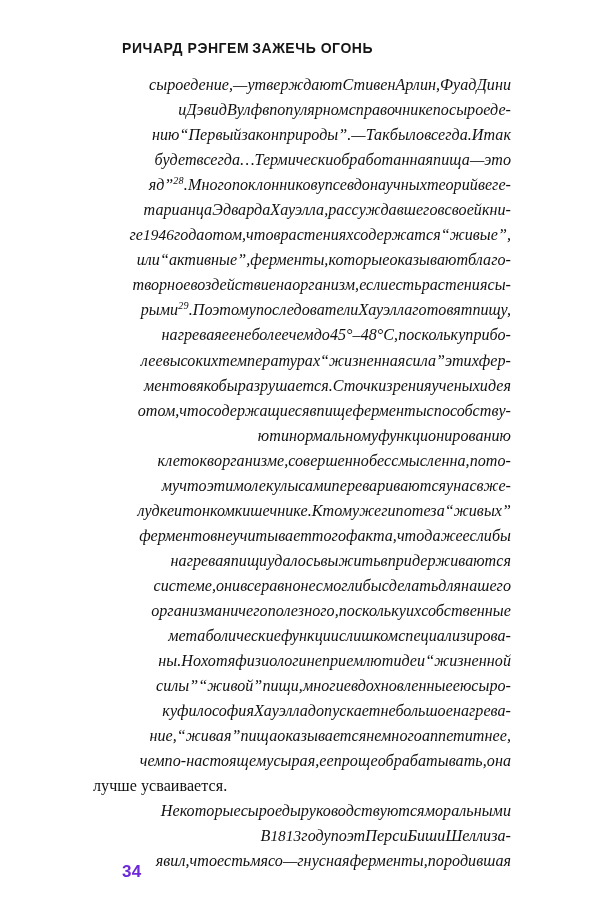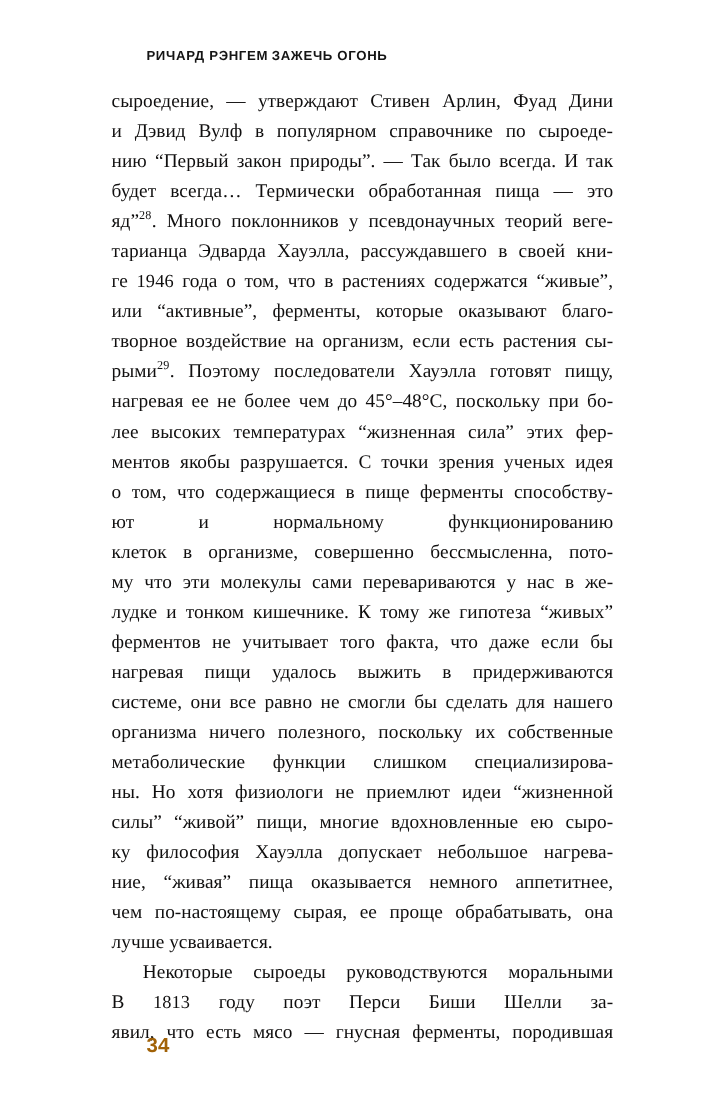--- a/index.html
+++ b/index.html
@@ -23,21 +23,21 @@
     inset: 0;
     background: #ffffff;
   }
 
   
   .running-head {
     position: absolute;
     left: 122px;
     top: 41px;
     font-family: "Liberation Sans", "DejaVu Sans", sans-serif;
-    font-size: 11px;
+    font-size: 14px;
     letter-spacing: 0.55px;
     line-height: 1.1;
     white-space: nowrap;
     color: #151515;
   }
   .running-head .author {
     font-weight: 700;
   }
   .running-head .title {
     font-weight: 600;
@@ -62,22 +62,23 @@
     letter-spacing: 0.04px;
   }
 
   
   .line {
     display: block;
     white-space: nowrap;
   }
   .line.just {
     display: flex;
-    justify-content: space-between;
+    justify-content: flex-end;
     white-space: nowrap;
+    font-style: italic;
   }
   .line.just > span { display: inline-block; }
 
   .indent { display: inline-block; width: 26px; }
 
   sup.fn {
     font-size: 0.63em;
     vertical-align: super;
     line-height: 0;
     letter-spacing: 0.2px;
@@ -91,21 +92,21 @@
 
   
   .folio {
     position: absolute;
     left: 122px;
     top: 862px;
     font-family: "Liberation Sans", "DejaVu Sans", sans-serif;
     font-weight: 700;
     font-size: 17px;
     letter-spacing: 0.3px;
-    color: #a16207;
+    color: #6d28d9;
   }
 </style>
 </head>
 <body>
 
 <div class="page">
 
   <div class="running-head">
     <span class="author">РИЧАРД РЭНГЕМ</span><span class="title">ЗАЖЕЧЬ ОГОНЬ</span>
   </div>

